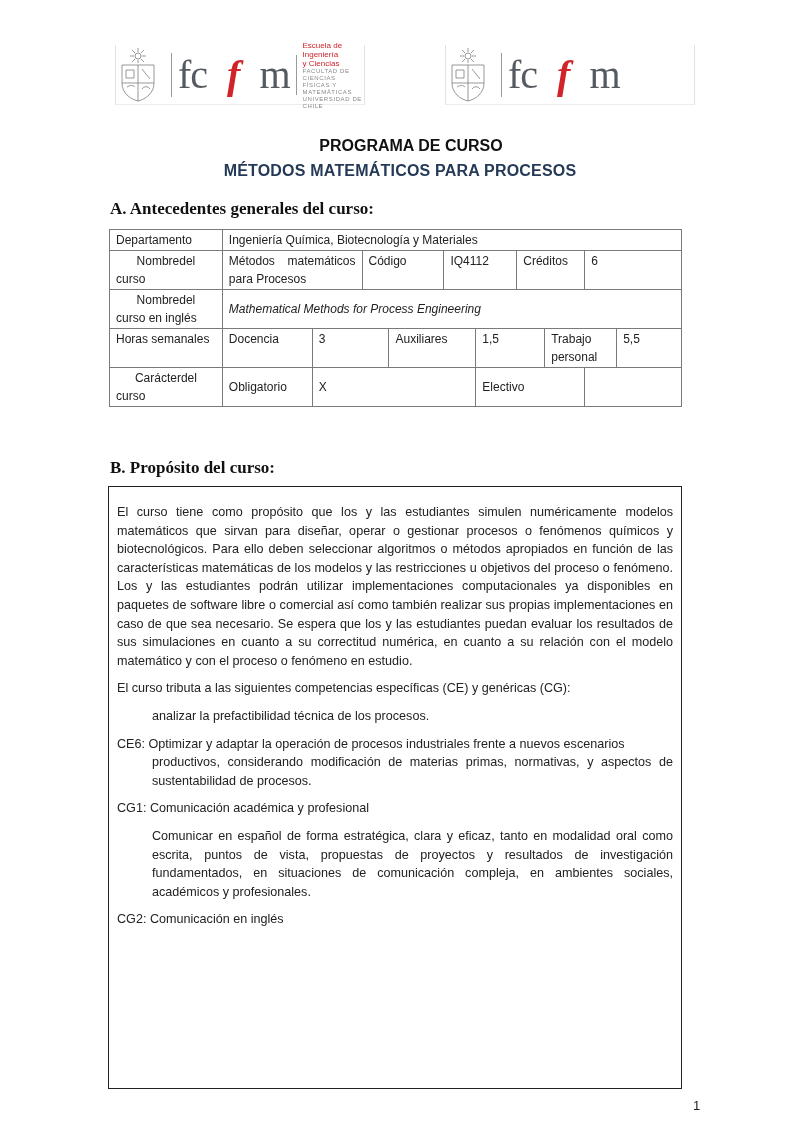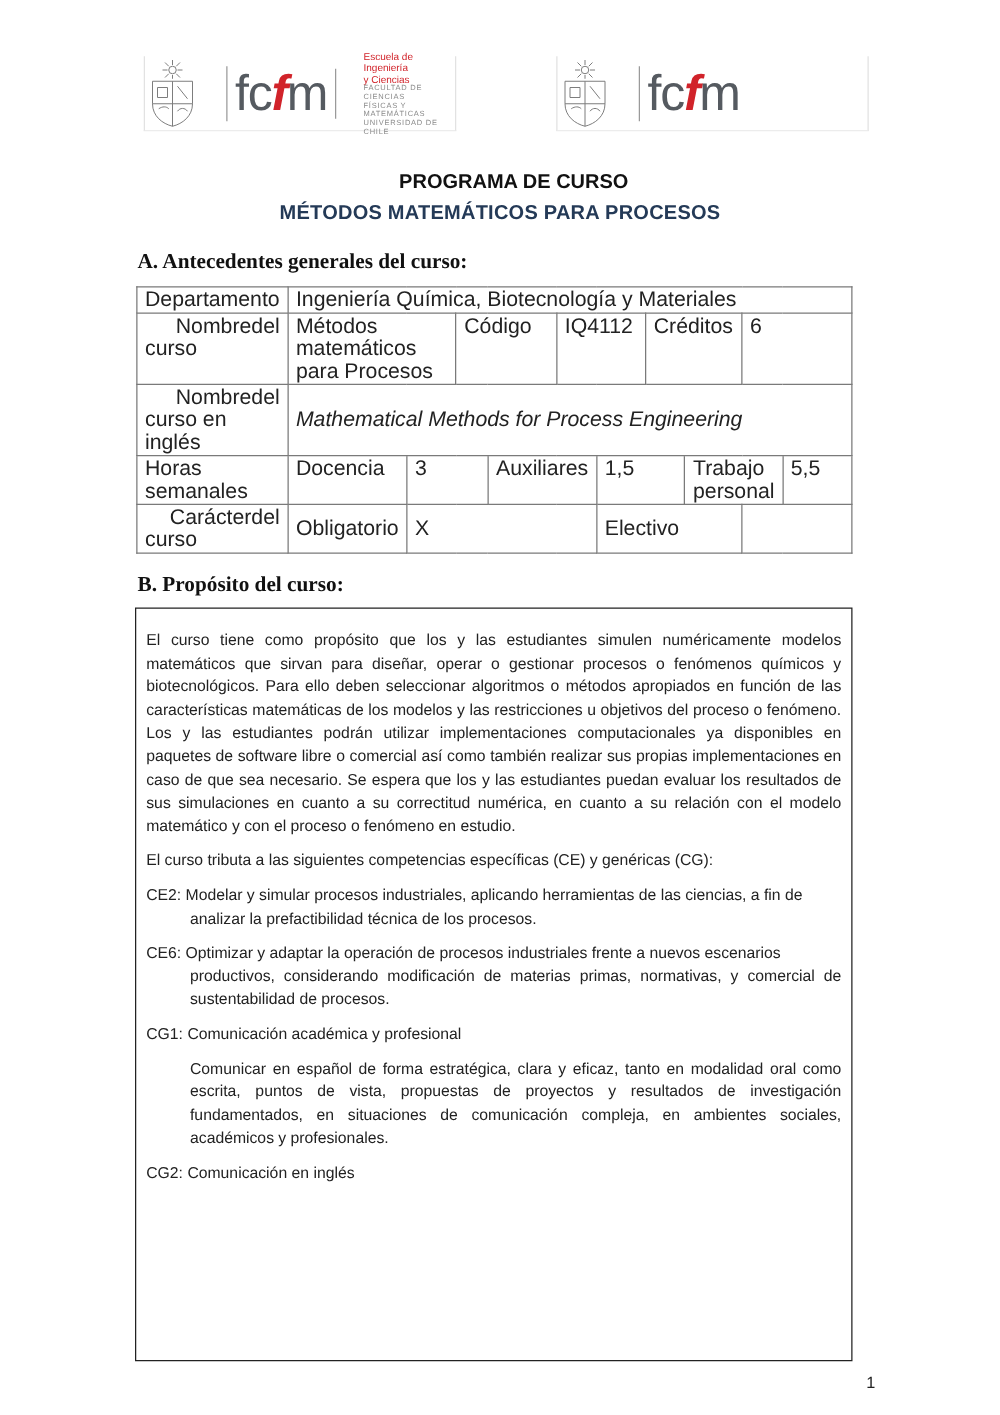--- a/index.html
+++ b/index.html
@@ -6,42 +6,42 @@
   html, body { width: 800px; height: 1132px; background: #ffffff; }
   body { position: relative; font-family: "Liberation Sans", "DejaVu Sans", sans-serif; color: #1a1a1a; overflow: hidden; }
 
   
   .logo { position: absolute; top: 45px; height: 60px; display: flex; align-items: center; }
   .logo-left { left: 115px; width: 250px; }
   .logo-right { left: 445px; width: 250px; }
   .logo .frame { position: absolute; left: 0; top: 0; width: 100%; height: 100%; border-left: 1px solid #e2e2e2; border-right: 1px solid #e2e2e2; border-bottom: 1px solid #ececec; }
   .shield { position: relative; width: 42px; height: 56px; margin-left: 2px; }
   .shield svg { width: 42px; height: 56px; }
-  .wordmark { position: relative; margin-left: 22px; padding-left: 6px; border-left: 1px solid #9a9a9a; height: 44px; display: flex; align-items: center; font-family: Liberation Sans, sans-serif; font-size: 40px; font-weight: normal; color: #555a60; letter-spacing: -1px; line-height: 1; }
+  .wordmark { position: relative; margin-left: 12px; padding-left: 6px; border-left: 1px solid #9a9a9a; height: 44px; display: flex; align-items: center; font-family: Liberation Serif, serif; font-size: 40px; font-weight: normal; color: #555a60; letter-spacing: -1px; line-height: 1; gap: 20px; }
   .wordmark .red { color: #d1232a; font-style: italic; font-weight: bold; }
-  .school { position: relative; margin-left: 6px; padding-left: 22px; border-left: 1px solid #9a9a9a; height: 40px; display: flex; flex-direction: column; justify-content: center; font-family: "Liberation Sans", sans-serif; }
+  .school { position: relative; margin-left: 6px; padding-left: 6px; border-left: 1px solid #9a9a9a; height: 40px; display: flex; flex-direction: column; justify-content: center; font-family: "Liberation Sans", sans-serif; }
   .school .s1 { font-size: 8px; color: #d1232a; line-height: 9px; }
   .school .s2 { font-size: 6px; color: #8a8a8a; line-height: 7px; letter-spacing: 0.6px; }
 
   
   .title { position: absolute; left: 0; width: 800px; text-align: center; font-family: "Liberation Sans", sans-serif; font-weight: bold; }
   .title-main { top: 137px; font-size: 16px; color: #111; padding-left: 22px; }
   .title-sub { top: 162px; font-size: 16px; color: #243a57; letter-spacing: 0.2px; }
 
   .section-heading { position: absolute; left: 110px; font-family: Liberation Serif, serif; font-weight: bold; font-size: 17px; color: #111; }
   .sec-a { top: 199px; }
   .sec-b { top: 458px; }
 
   
-  .tbl { position: absolute; left: 109px; top: 229px; width: 573px; border-collapse: collapse; font-size: 17px; font-family: "Liberation Sans", sans-serif; color: #222; }
+  .tbl { position: absolute; left: 109px; top: 229px; width: 573px; border-collapse: collapse; font-size: 12px; font-family: "Liberation Sans", sans-serif; color: #222; }
   .tbl td { border: 1px solid #7a7a7a; padding: 1px 6px; vertical-align: top; line-height: 18px; }
   .tbl td.vc { vertical-align: middle; margin-left: 45px; }
   .tbl td.c { }
   .tbl .it { font-style: italic; }
-  .label-j { display: flex; justify-content: flex-end; }
+  .label-j { display: flex; justify-content: center; }
 
   
   .purpose { position: absolute; left: 108px; top: 486px; width: 574px; height: 603px; border: 1.5px solid #222; padding: 16px 8px 0 8px; font-family: "Liberation Sans", sans-serif; font-size: 12.6px; line-height: 18.6px; color: #222; }
   .purpose p { text-align: justify; }
   .purpose .gap { margin-top: 9px; }
   .comp { margin-top: 9px; }
   .comp .head { text-align: justify; }
   .comp .hang { padding-left: 35px; text-align: justify; }
   .comp .sub { margin-top: 9px; padding-left: 35px; text-align: justify; }
 
@@ -176,27 +176,26 @@
 </tbody>
   </table>
 
 <div class="section-heading sec-b">B. Propósito del curso:</div>
 
 <div class="purpose">
   <p>El curso tiene como propósito que los y las estudiantes simulen numéricamente modelos matemáticos que sirvan para diseñar, operar o gestionar procesos o fenómenos químicos y biotecnológicos. Para ello deben seleccionar algoritmos o métodos apropiados en función de las características matemáticas de los modelos y las restricciones u objetivos del proceso o fenómeno. Los y las estudiantes podrán utilizar implementaciones computacionales ya disponibles en paquetes de software libre o comercial así como también realizar sus propias implementaciones en caso de que sea necesario. Se espera que los y las estudiantes puedan evaluar los resultados de sus simulaciones en cuanto a su correctitud numérica, en cuanto a su relación con el modelo matemático y con el proceso o fenómeno en estudio.</p>
   <p class="gap">El curso tributa a las siguientes competencias específicas (CE) y genéricas (CG):</p>
 
   <div class="comp">
-    <div class="head"><span>CE2:</span><span> Modelar y simular procesos industriales, aplicando herramientas de las ciencias, a fin de</span></div>
     <div class="hang">analizar la prefactibilidad técnica de los procesos.</div>
   </div>
 
   <div class="comp">
     <div class="head"><span>CE6:</span><span> Optimizar y adaptar la operación de procesos industriales frente a nuevos escenarios</span></div>
-    <div class="hang">productivos, considerando modificación de materias primas, normativas, y comercial de sustentabilidad de procesos.</div>
+    <div class="hang">productivos, considerando modificación de materias primas, normativas, y aspectos de sustentabilidad de procesos.</div>
   </div>
 
   <div class="comp">
     <div class="head"><span>CG1:</span><span> Comunicación académica y profesional</span></div>
     <div class="sub">Comunicar en español de forma estratégica, clara y eficaz, tanto en modalidad oral como escrita, puntos de vista, propuestas de proyectos y resultados de investigación fundamentados, en situaciones de comunicación compleja, en ambientes sociales, académicos y profesionales.</div>
   </div>
 
   <div class="comp">
     <div class="head"><span>CG2:</span><span> Comunicación en inglés</span></div>
   </div>

